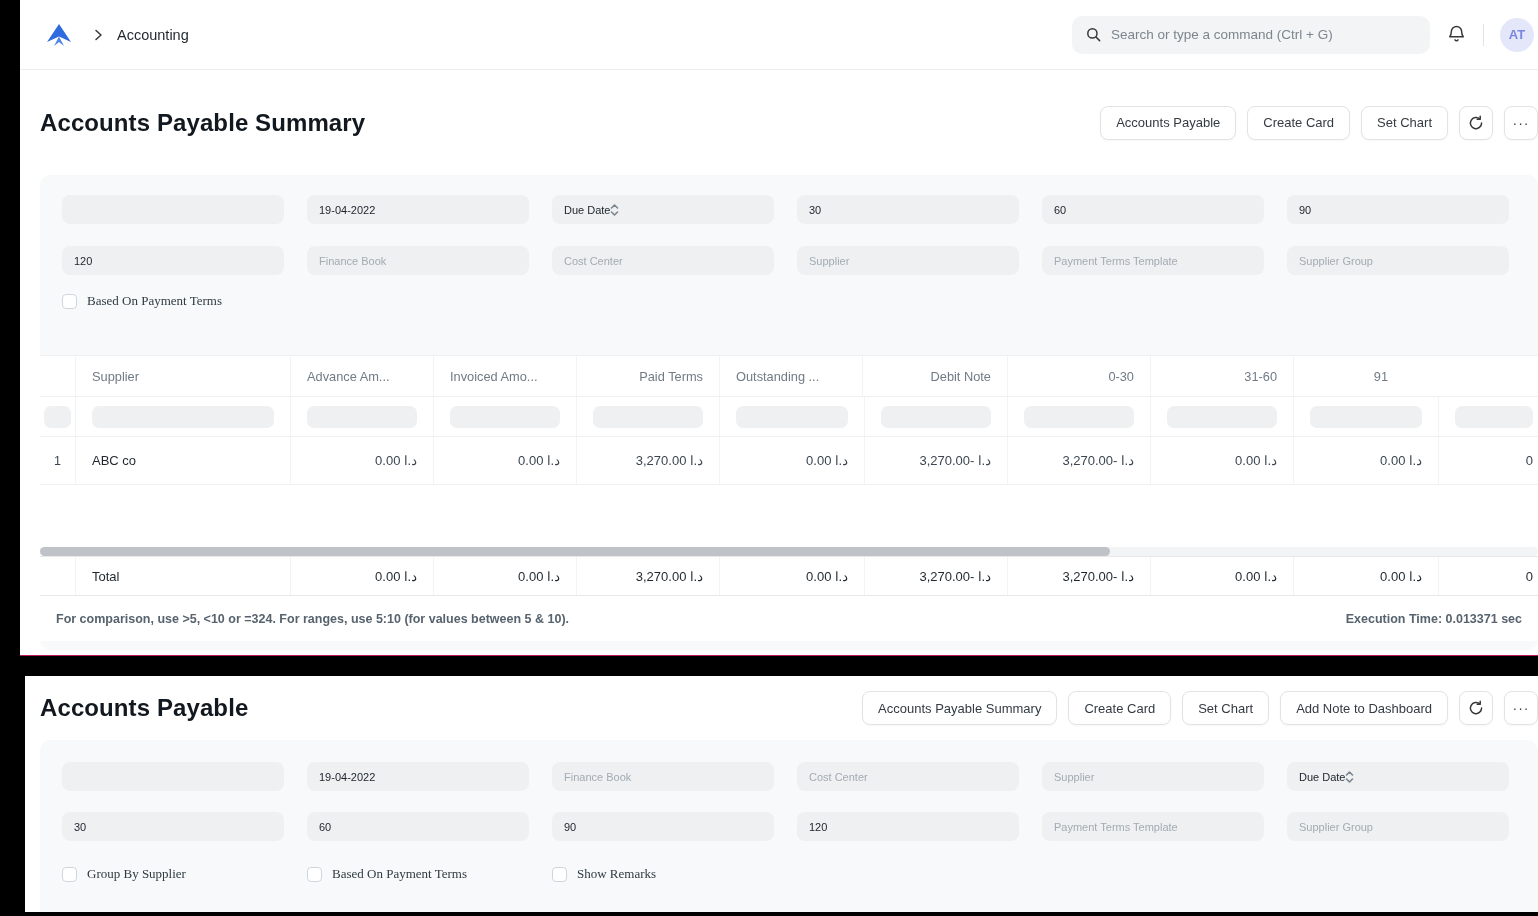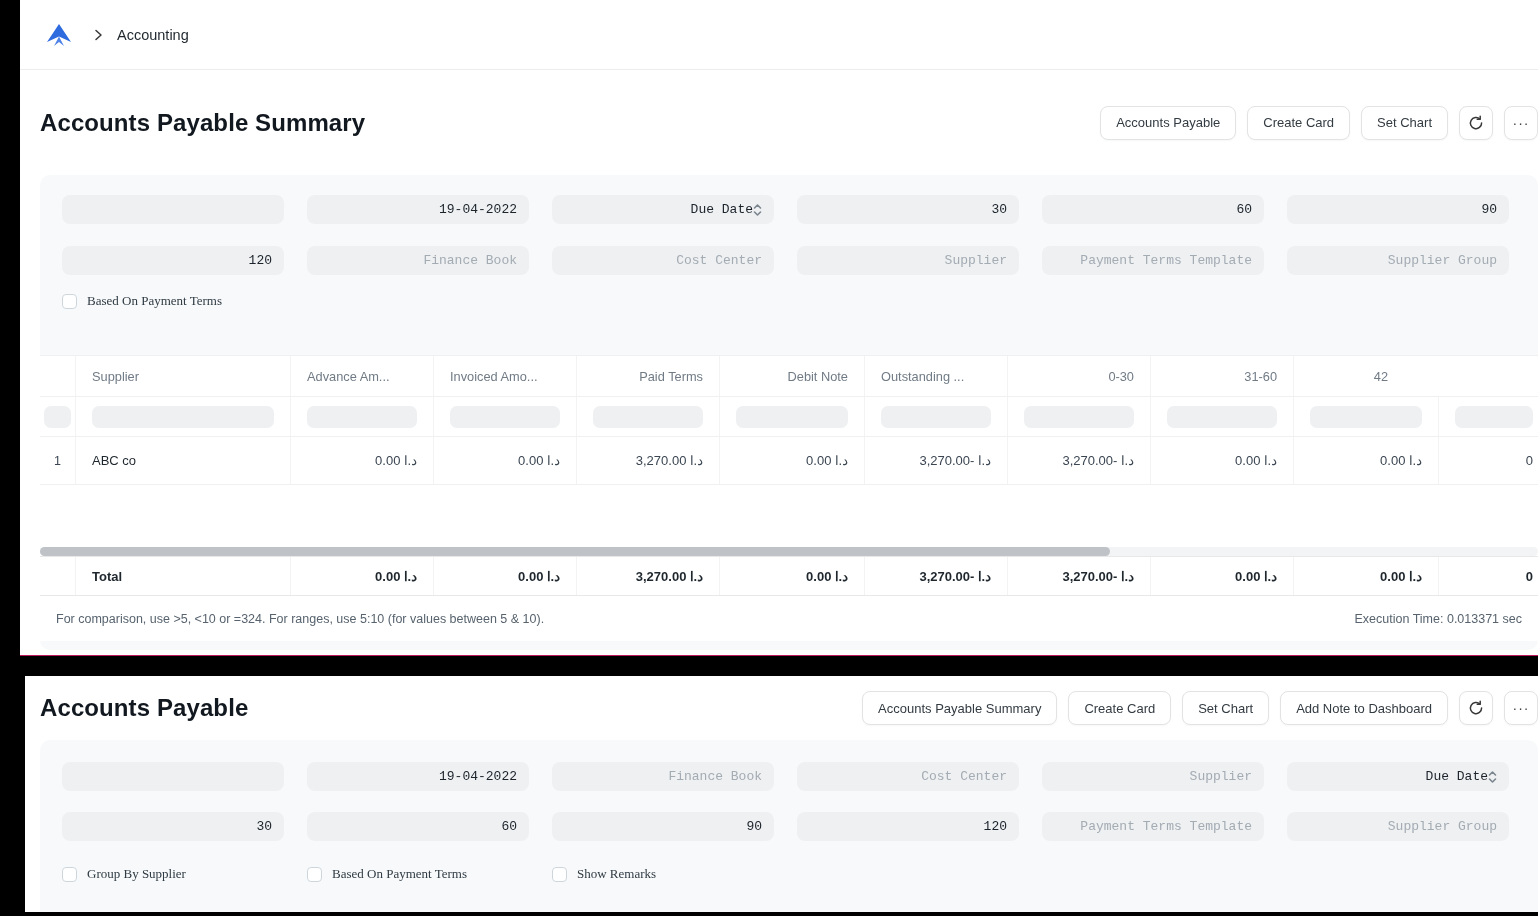--- a/index.html
+++ b/index.html
@@ -27,21 +27,21 @@
   .btn { height:34px; background:#fff; border:1px solid #e3e3e3; border-radius:8px; padding:0 15px; font-size:13px; color:#333b42; font-weight:500; display:flex; align-items:center; box-shadow:0 1px 2px rgba(25,39,52,.04); cursor:pointer; white-space:nowrap; font-family:"Liberation Sans", sans-serif; }
   .btn.icon-btn { width:34px; padding:0; justify-content:center; }
   .ellipsis { font-size:14px; letter-spacing:1px; color:#444; line-height:1; }
 
   .card { margin:0 20px; width:1498px; background:#f8f9fa; border-radius:10px; position:relative; }
   .card-top { height:475px; }
 
   .filters { padding-top:20px; }
   .filter-row { display:flex; gap:23px; padding:0 22px; }
   .filter-row + .filter-row { margin-top:22px; }
-  .pill { width:222px; height:29px; background:#eef0f2; border-radius:8px; display:flex; align-items:center; justify-content:flex-end; padding:0 12px; font-size:13px; cursor:text; overflow:hidden;font-family:Liberation Mono, monospace; }
+  .pill { width:222px; height:29px; background:#eef0f2; border-radius:8px; display:flex; align-items:center; justify-content:flex-start; padding:0 12px; font-size:11px; cursor:text; overflow:hidden; }
   .pill .val { color:#1c232b; font-weight:500; white-space:nowrap; }
   .pill .ph { color:#a3abb3; font-weight:400; white-space:nowrap; }
   .chk-row { display:flex; align-items:center; gap:0; margin:16px 0 0 0; height:20px; }
   .chk-item { display:flex; align-items:center; cursor:pointer;font-family:Liberation Serif, serif; }
   .cb { width:15px; height:15px; border:1.5px solid #cfd6db; border-radius:4px; background:#fff; flex:0 0 auto; }
   .cb-label { margin-left:10px; font-size:13px; color:#2e3a43; font-weight:500; }
 
   
   .tbl { margin-top:44px; background:#fff; width:1498px; overflow:hidden; }
   .trow { display:flex; width:1519px; }
@@ -59,23 +59,23 @@
   .tfilter { height:40px; border-bottom:1px solid #f0f0f0; }
   .cellpill { height:22px; width:100%; background:#eef0f2; border-radius:7px; cursor:text; }
   .tdata { height:48px; border-bottom:1px solid #f0f0f0; background:#fff; cursor:pointer; }
   .tdata .c { color:#3b4652; }
   .tdata .c1 { color:#1f272e; }
   .idx { color:#8a939c; font-size:12.5px; }
   .tspacer { height:62px; }
   .hscroll { height:9px; width:1498px; background:#f3f4f5; border-radius:5px; position:relative; cursor:pointer; }
   .hscroll .thumb { position:absolute; left:0; top:0; height:9px; width:1070px; background:#bfc3c7; border-radius:5px; }
   .ttotal { height:40px; border-top:1px solid #e8e8e8; border-bottom:1px solid #e8e8e8; background:#fff; }
-  .ttotal .c { font-weight:700; color:#1f272e; }
+  .ttotal .c { font-weight:400; color:#1f272e; }
   .tfoot { height:45px; display:flex; align-items:center; justify-content:space-between; padding:0 16px; background:#fff; border-bottom-left-radius:10px; border-bottom-right-radius:10px; }
-  .hint { font-size:12.5px; color:#57636e; }
+  .hint { font-size:12.5px; color:#57636e;font-weight:bold; }
 
   
   .vscroll { position:absolute; top:0; right:0; width:8px; height:655px; background:#f1f1f1; }
   .vscroll .vthumb { position:absolute; top:178px; left:1px; width:6px; height:300px; background:#9aa0a6; border-radius:3px; }
 
   
   .section-bottom { position:absolute; top:676px; left:5px; width:1528px; height:236px; background:#fff; overflow:hidden; }
   .report-head2 { height:64px; display:flex; align-items:center; justify-content:space-between; padding:0 15px; }
   .card2 { margin:0 15px; width:1498px; height:200px; background:#f8f9fa; border-radius:10px; }
   .chk-row2 { display:flex; align-items:center; margin-top:25px; padding-left:22px; }
@@ -98,20 +98,39 @@
               <path d="M13 1 L25 19 L13 13.5 L1 19 Z" fill="#2d6bdf"></path>
               <path d="M13 13.5 L18 23 L13 19 L8 23 Z" fill="#4f83e8"></path>
             </svg>
         </span>
         <span class="crumb-sep">
           <svg width="9" height="12" viewBox="0 0 9 12">
               <path d="M2 1.5 L7 6 L2 10.5" class="svgline" stroke="#9aa3ab"></path>
             </svg>
         </span>
         <span class="crumb">Accounting</span>
+      </div>
+      <div class="nav-right">
+        <div class="searchbar">
+          <span style="display:flex;">
+            <svg width="15" height="15" viewBox="0 0 15 15">
+                <circle cx="6.4" cy="6.4" r="4.6" class="svgline" stroke="#5a646d"></circle>
+                <path d="M10 10 L13.6 13.6" class="svgline" stroke="#5a646d"></path>
+              </svg>
+          </span>
+          <input type="text" placeholder="Search or type a command (Ctrl + G)" style="">
+        </div>
+        <span style="display:flex; cursor:pointer;">
+          <svg width="21" height="21" viewBox="0 0 21 21">
+              <path d="M10.5 2.5 a5.2 5.2 0 0 1 5.2 5.2 c0 3.6 1.6 5 1.6 5 H3.7 s1.6 -1.4 1.6 -5 a5.2 5.2 0 0 1 5.2 -5.2 Z" class="svgline"></path>
+              <path d="M9 15.8 a1.7 1.7 0 0 0 3 0" class="svgline"></path>
+            </svg>
+        </span>
+        <div class="nav-divider"></div>
+        <div class="avatar">AT</div>
       </div>
     </div>
 
     <div class="report-head">
       <h1 class="report-title">Accounts Payable Summary</h1>
       <div class="actions">
         <button class="btn">Accounts Payable</button>
         <button class="btn">Create Card</button>
         <button class="btn">Set Chart</button>
         <button class="btn icon-btn">
@@ -182,25 +201,25 @@
         </div>
       </div>
 
       <div class="tbl">
         <div class="trow thead">
           <div class="c c0"></div>
           <div class="c c1 left">Supplier</div>
           <div class="c c2 left">Advance Am...</div>
           <div class="c c3 left">Invoiced Amo...</div>
           <div class="c c4 num">Paid Terms</div>
+          <div class="c c6 left">Outstanding ...</div>
           <div class="c c5 num">Debit Note</div>
-          <div class="c c6 left">Outstanding ...</div>
           <div class="c c7 num">0-30</div>
           <div class="c c8 num">31-60</div>
-          <div class="c c10 num">42</div>
+          <div class="c c10 num">91</div>
         </div>
         <div class="trow tfilter">
           <div class="c c0">
               <div class="cellpill"></div>
             </div>
           <div class="c c1">
               <div class="cellpill"></div>
             </div>
           <div class="c c2">
               <div class="cellpill"></div>

